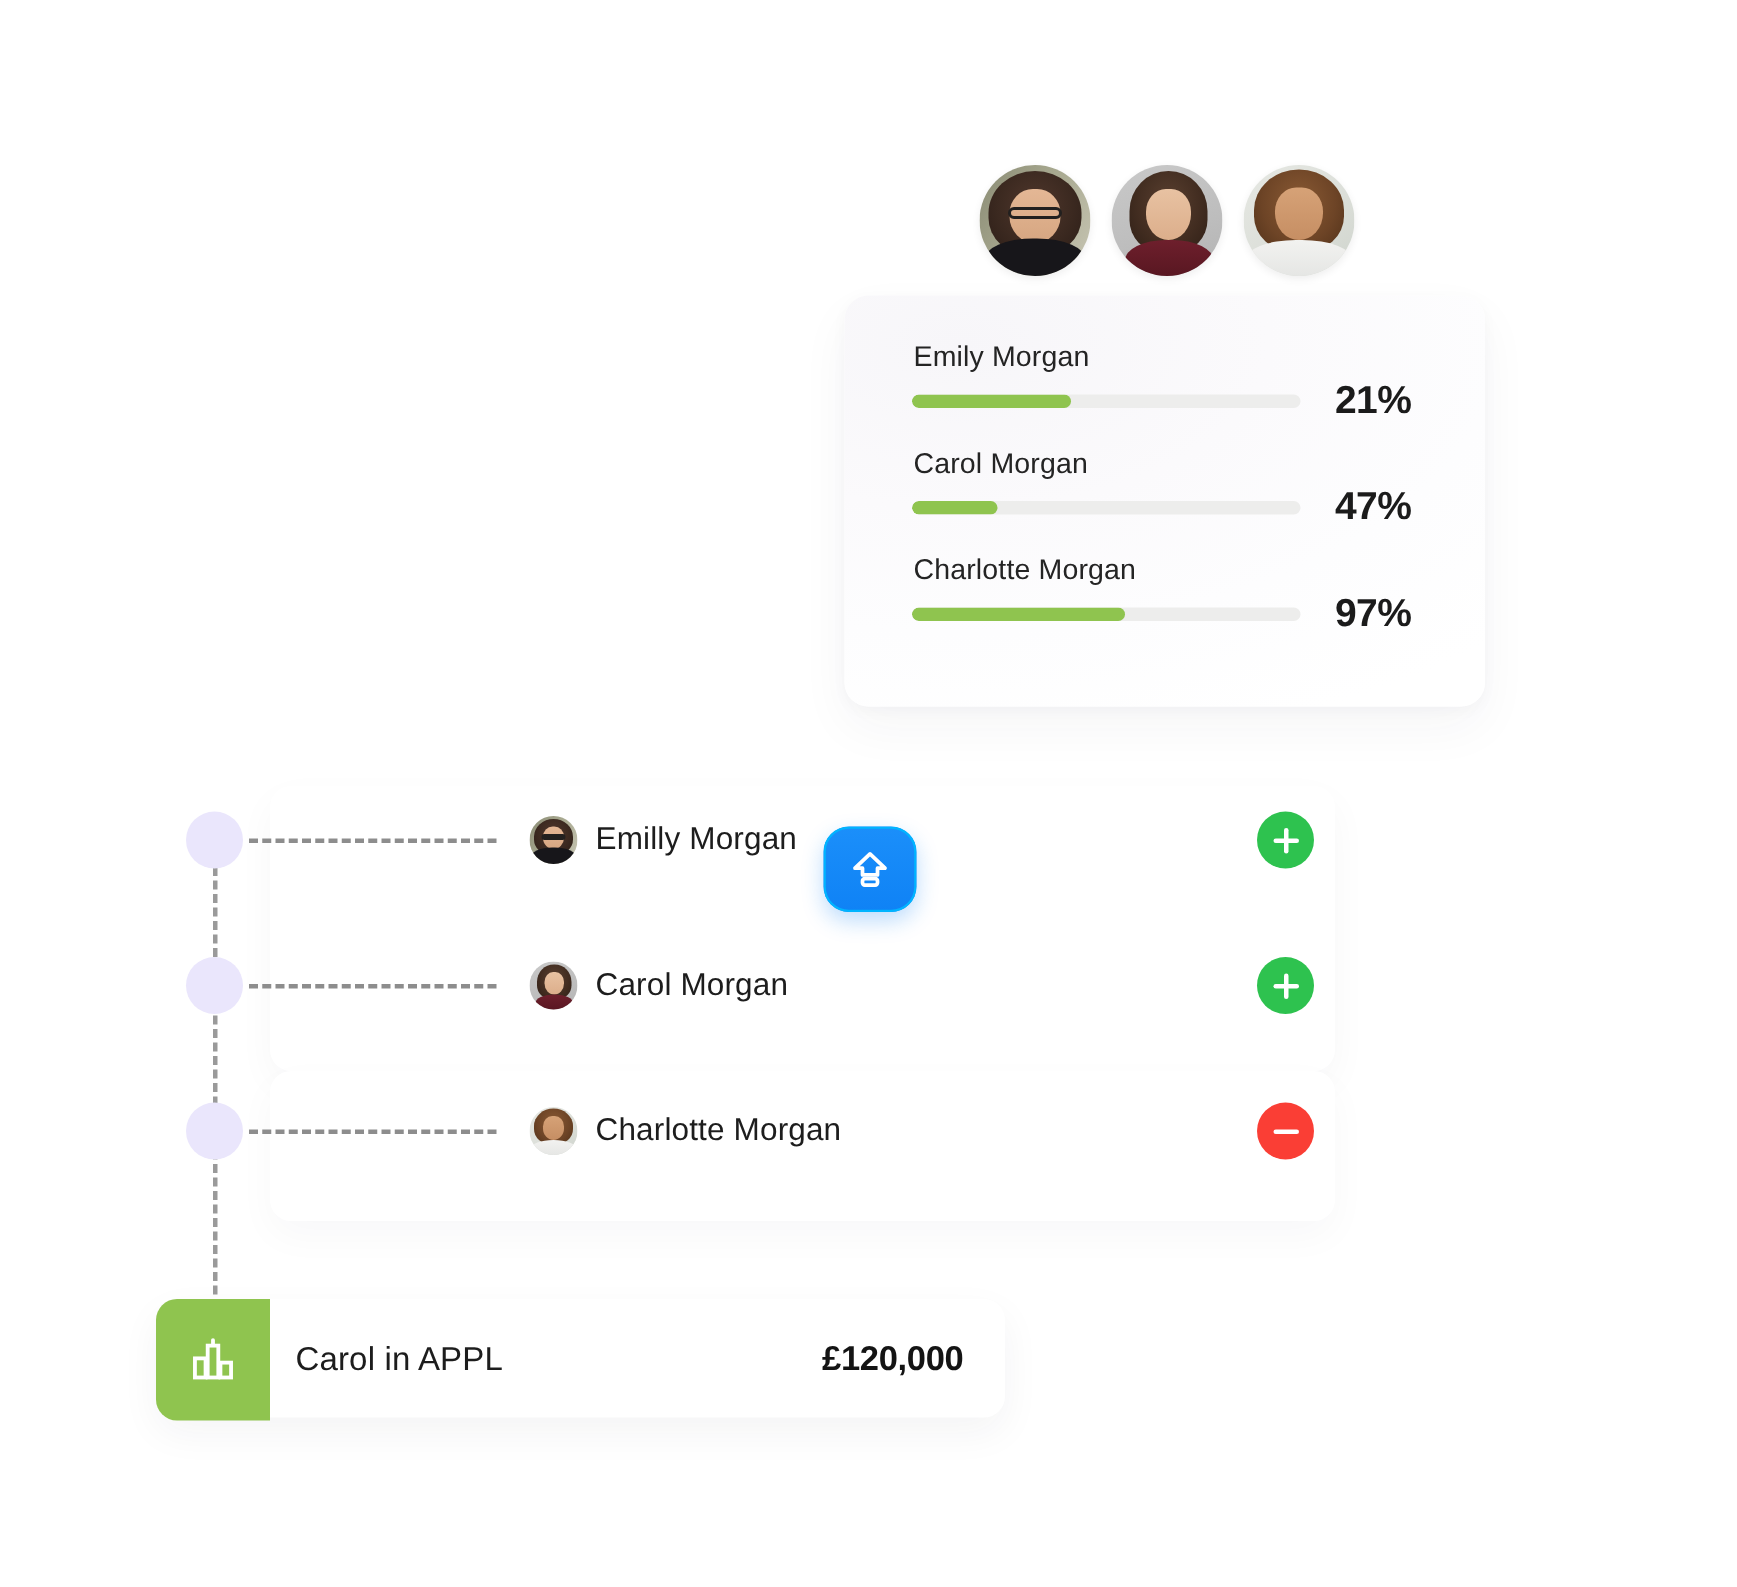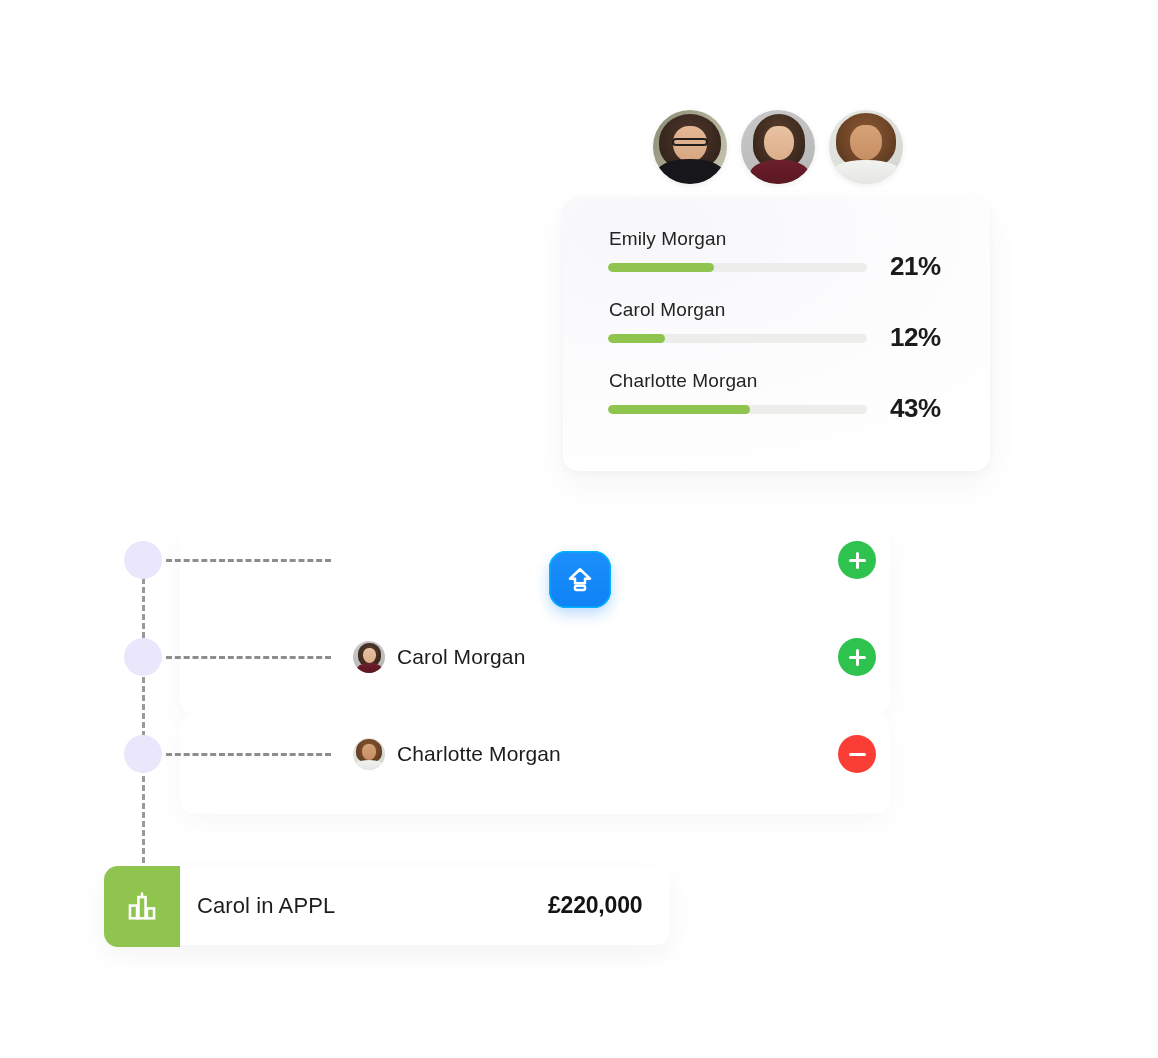--- a/index.html
+++ b/index.html
@@ -222,50 +222,60 @@
         <div class="metric-pct">21%</div>
       </div>
 
       <div class="metric-row">
         <div class="metric-name">Carol Morgan</div>
         <div class="bar-line">
           <div class="bar-track">
             <div class="bar-fill" style="width: 22%;"></div>
           </div>
         </div>
-        <div class="metric-pct">12%</div>
+        <div class="metric-pct">47%</div>
       </div>
 
       <div class="metric-row">
         <div class="metric-name">Charlotte Morgan</div>
         <div class="bar-line">
           <div class="bar-track">
             <div class="bar-fill" style="width: 55%;"></div>
           </div>
         </div>
-        <div class="metric-pct">43%</div>
+        <div class="metric-pct">97%</div>
       </div>
 
     </div>
   </div>
 
   <div class="list-surface"></div>
   <div class="list-surface2"></div>
 
   <div class="track-line"></div>
 
   <div class="node" style="left:124px; top:541px;"></div>
   <div class="connector" style="left:166px; top:559px; width:165px;"></div>
 
   <div class="node" style="left:124px; top:638px;"></div>
   <div class="connector" style="left:166px; top:656px; width:165px;"></div>
 
   <div class="node" style="left:124px; top:735px;"></div>
   <div class="connector" style="left:166px; top:753px; width:165px;"></div>
 
+  <div class="person-row" style="left:353px; top:544px;">
+    <div class="avatar-sm avA">
+      <div class="av-bg"></div>
+      <div class="av-hair"></div>
+      <div class="av-face"></div>
+      <div class="av-glass"></div>
+      <div class="av-body"></div>
+    </div>
+    <div class="person-name">Emilly Morgan</div>
+  </div>
 
   <div class="person-row" style="left:353px; top:641px;">
     <div class="avatar-sm avB">
       <div class="av-bg"></div>
       <div class="av-hair"></div>
       <div class="av-face"></div>
       <div class="av-body"></div>
     </div>
     <div class="person-name">Carol Morgan</div>
   </div>
@@ -308,15 +318,15 @@
   <div class="asset-card"></div>
   <div class="asset-icon">
     <svg width="34" height="34" viewBox="0 0 24 24">
       <rect x="3.5" y="11" width="5" height="9" fill="none" stroke="#ffffff" stroke-width="1.8"></rect>
       <rect x="9.5" y="5" width="5" height="15" fill="none" stroke="#ffffff" stroke-width="1.8"></rect>
       <rect x="15.5" y="13" width="5" height="7" fill="none" stroke="#ffffff" stroke-width="1.8"></rect>
       <path d="M12 2.4 v2.4" stroke="#ffffff" stroke-width="1.8" stroke-linecap="round"></path>
     </svg>
   </div>
   <div class="asset-label">Carol in APPL</div>
-  <div class="asset-value">£220,000</div>
+  <div class="asset-value">£120,000</div>
 
 </div>
 
 </body></html>

